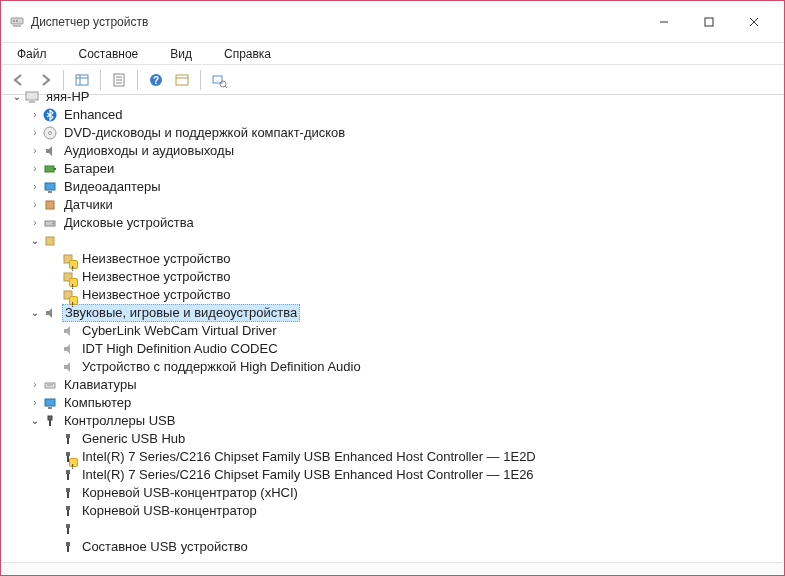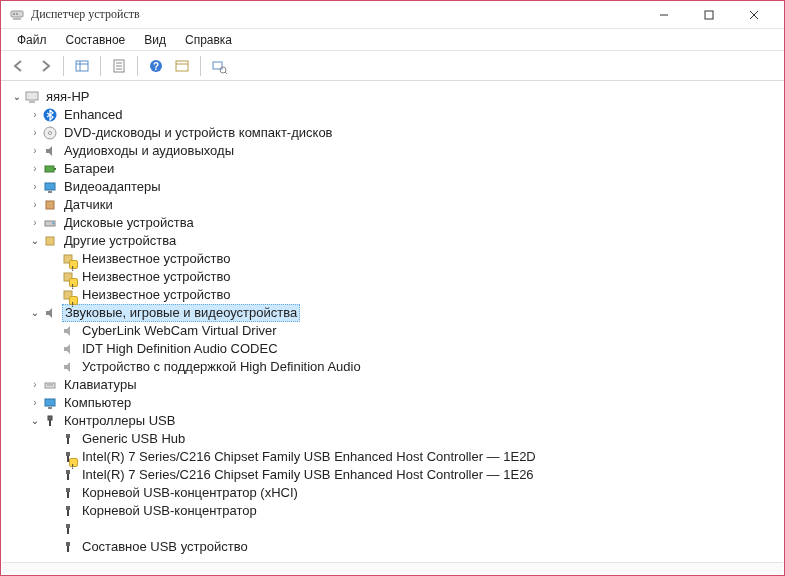--- a/index.html
+++ b/index.html
@@ -8,37 +8,36 @@
     font-family: "Segoe UI", Tahoma, sans-serif;
     font-size: 12px;
     background: #fff;
     width: 785px;
     height: 576px;
     overflow: hidden;
     border: 1px solid #d14a6a;
     position: relative;
   }
   .titlebar {
-    height: 28px;
+    height: 42px;
     display: flex;
     align-items: center;
     padding: 0 8px;
     border-bottom: 1px solid #e5e5e5;
-    font-family: Liberation Serif, serif;
   }
   .titlebar .ticon { width: 16px; height: 16px; margin-right: 6px; display:flex;align-items:center;justify-content:center; }
   .titlebar .title { flex: 1; font-size: 12px; color: #333; }
   .winbtns { display: flex; gap: 0; }
   .winbtn { width: 45px; height: 28px; display: flex; align-items: center; justify-content: center; color: #333; }
   .menubar {
     height: 22px;
     display: flex;
     align-items: center;
     padding: 0 8px;
-    gap: 3px;
+    gap: 16px;
     border-bottom: 1px solid #e5e5e5;
   }
   .menuitem { padding: 2px 8px; font-size: 12px; color: #222; }
   .toolbar {
     height: 30px;
     display: flex;
     align-items: center;
     padding: 0 6px;
     gap: 2px;
     border-bottom: 1px solid #dcdcdc;
@@ -217,21 +216,21 @@
 
     <div class="row">
       <span class="indenter" style="width:22px"></span>
       <span class="arrow">›</span>
       <span class="nodeicon">
           <svg width="14" height="14">
             <circle cx="7" cy="7" r="6" fill="#eee" stroke="#999"></circle>
             <circle cx="7" cy="7" r="1.5" fill="#fff" stroke="#999"></circle>
           </svg>
         </span>
-      <span class="label">DVD-дисководы и устройств компакт-дисков</span>
+      <span class="label">DVD-дисководы и поддержкой компакт-дисков</span>
     </div>
 
     <div class="row">
       <span class="indenter" style="width:22px"></span>
       <span class="arrow">›</span>
       <span class="nodeicon">
           <svg width="14" height="14">
             <path d="M3 5 L6 5 L9 2 L9 12 L6 9 L3 9 Z" fill="#888"></path>
           </svg>
         </span>
@@ -286,21 +285,20 @@
     </div>
 
     <div class="row">
       <span class="indenter" style="width:22px"></span>
       <span class="arrow open">⌄</span>
       <span class="nodeicon">
           <svg width="14" height="14">
             <rect x="3" y="3" width="8" height="8" fill="#e6c877" stroke="#b89a4a"></rect>
           </svg>
         </span>
-      <span class="label">Другие устройства</span>
     </div>
     <div class="row">
       <span class="indenter" style="width:54px"></span>
       <span class="nodeicon">
           <svg width="14" height="14">
             <rect x="3" y="3" width="8" height="8" fill="#e6c877" stroke="#b89a4a"></rect>
           </svg>
           <span class="ov-warn"></span>
         </span>
       <span class="label">Неизвестное устройство</span>

